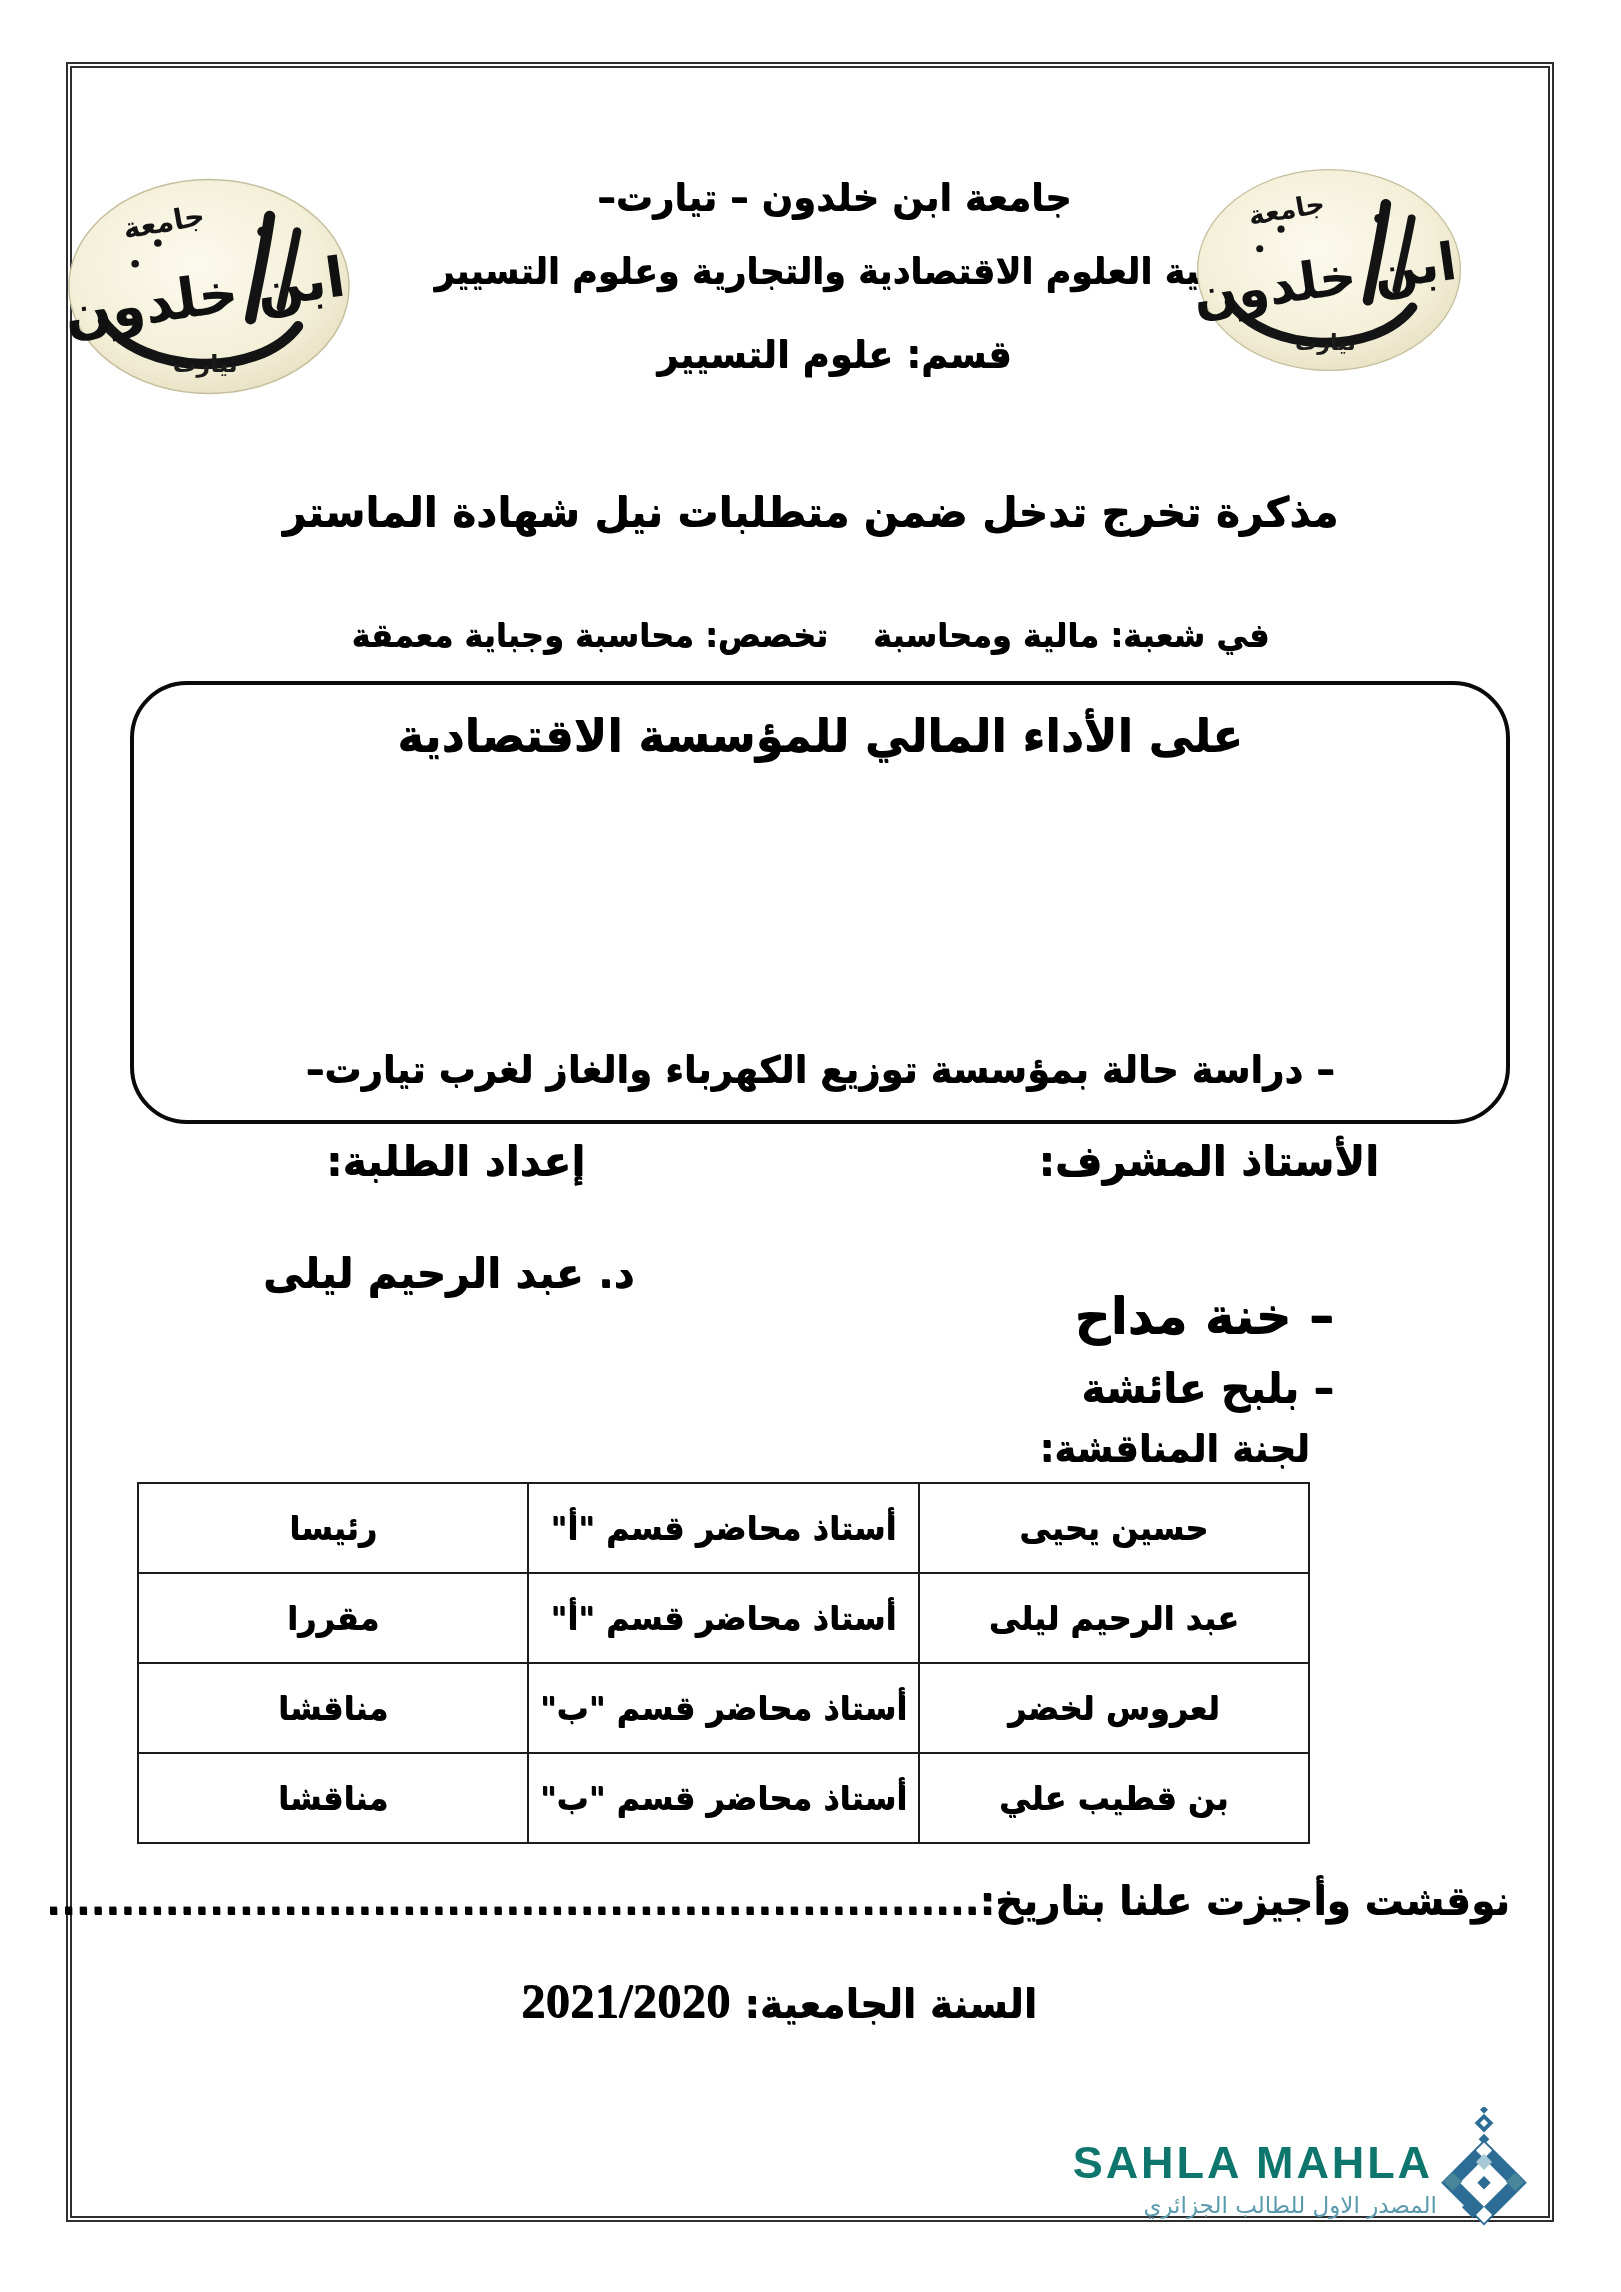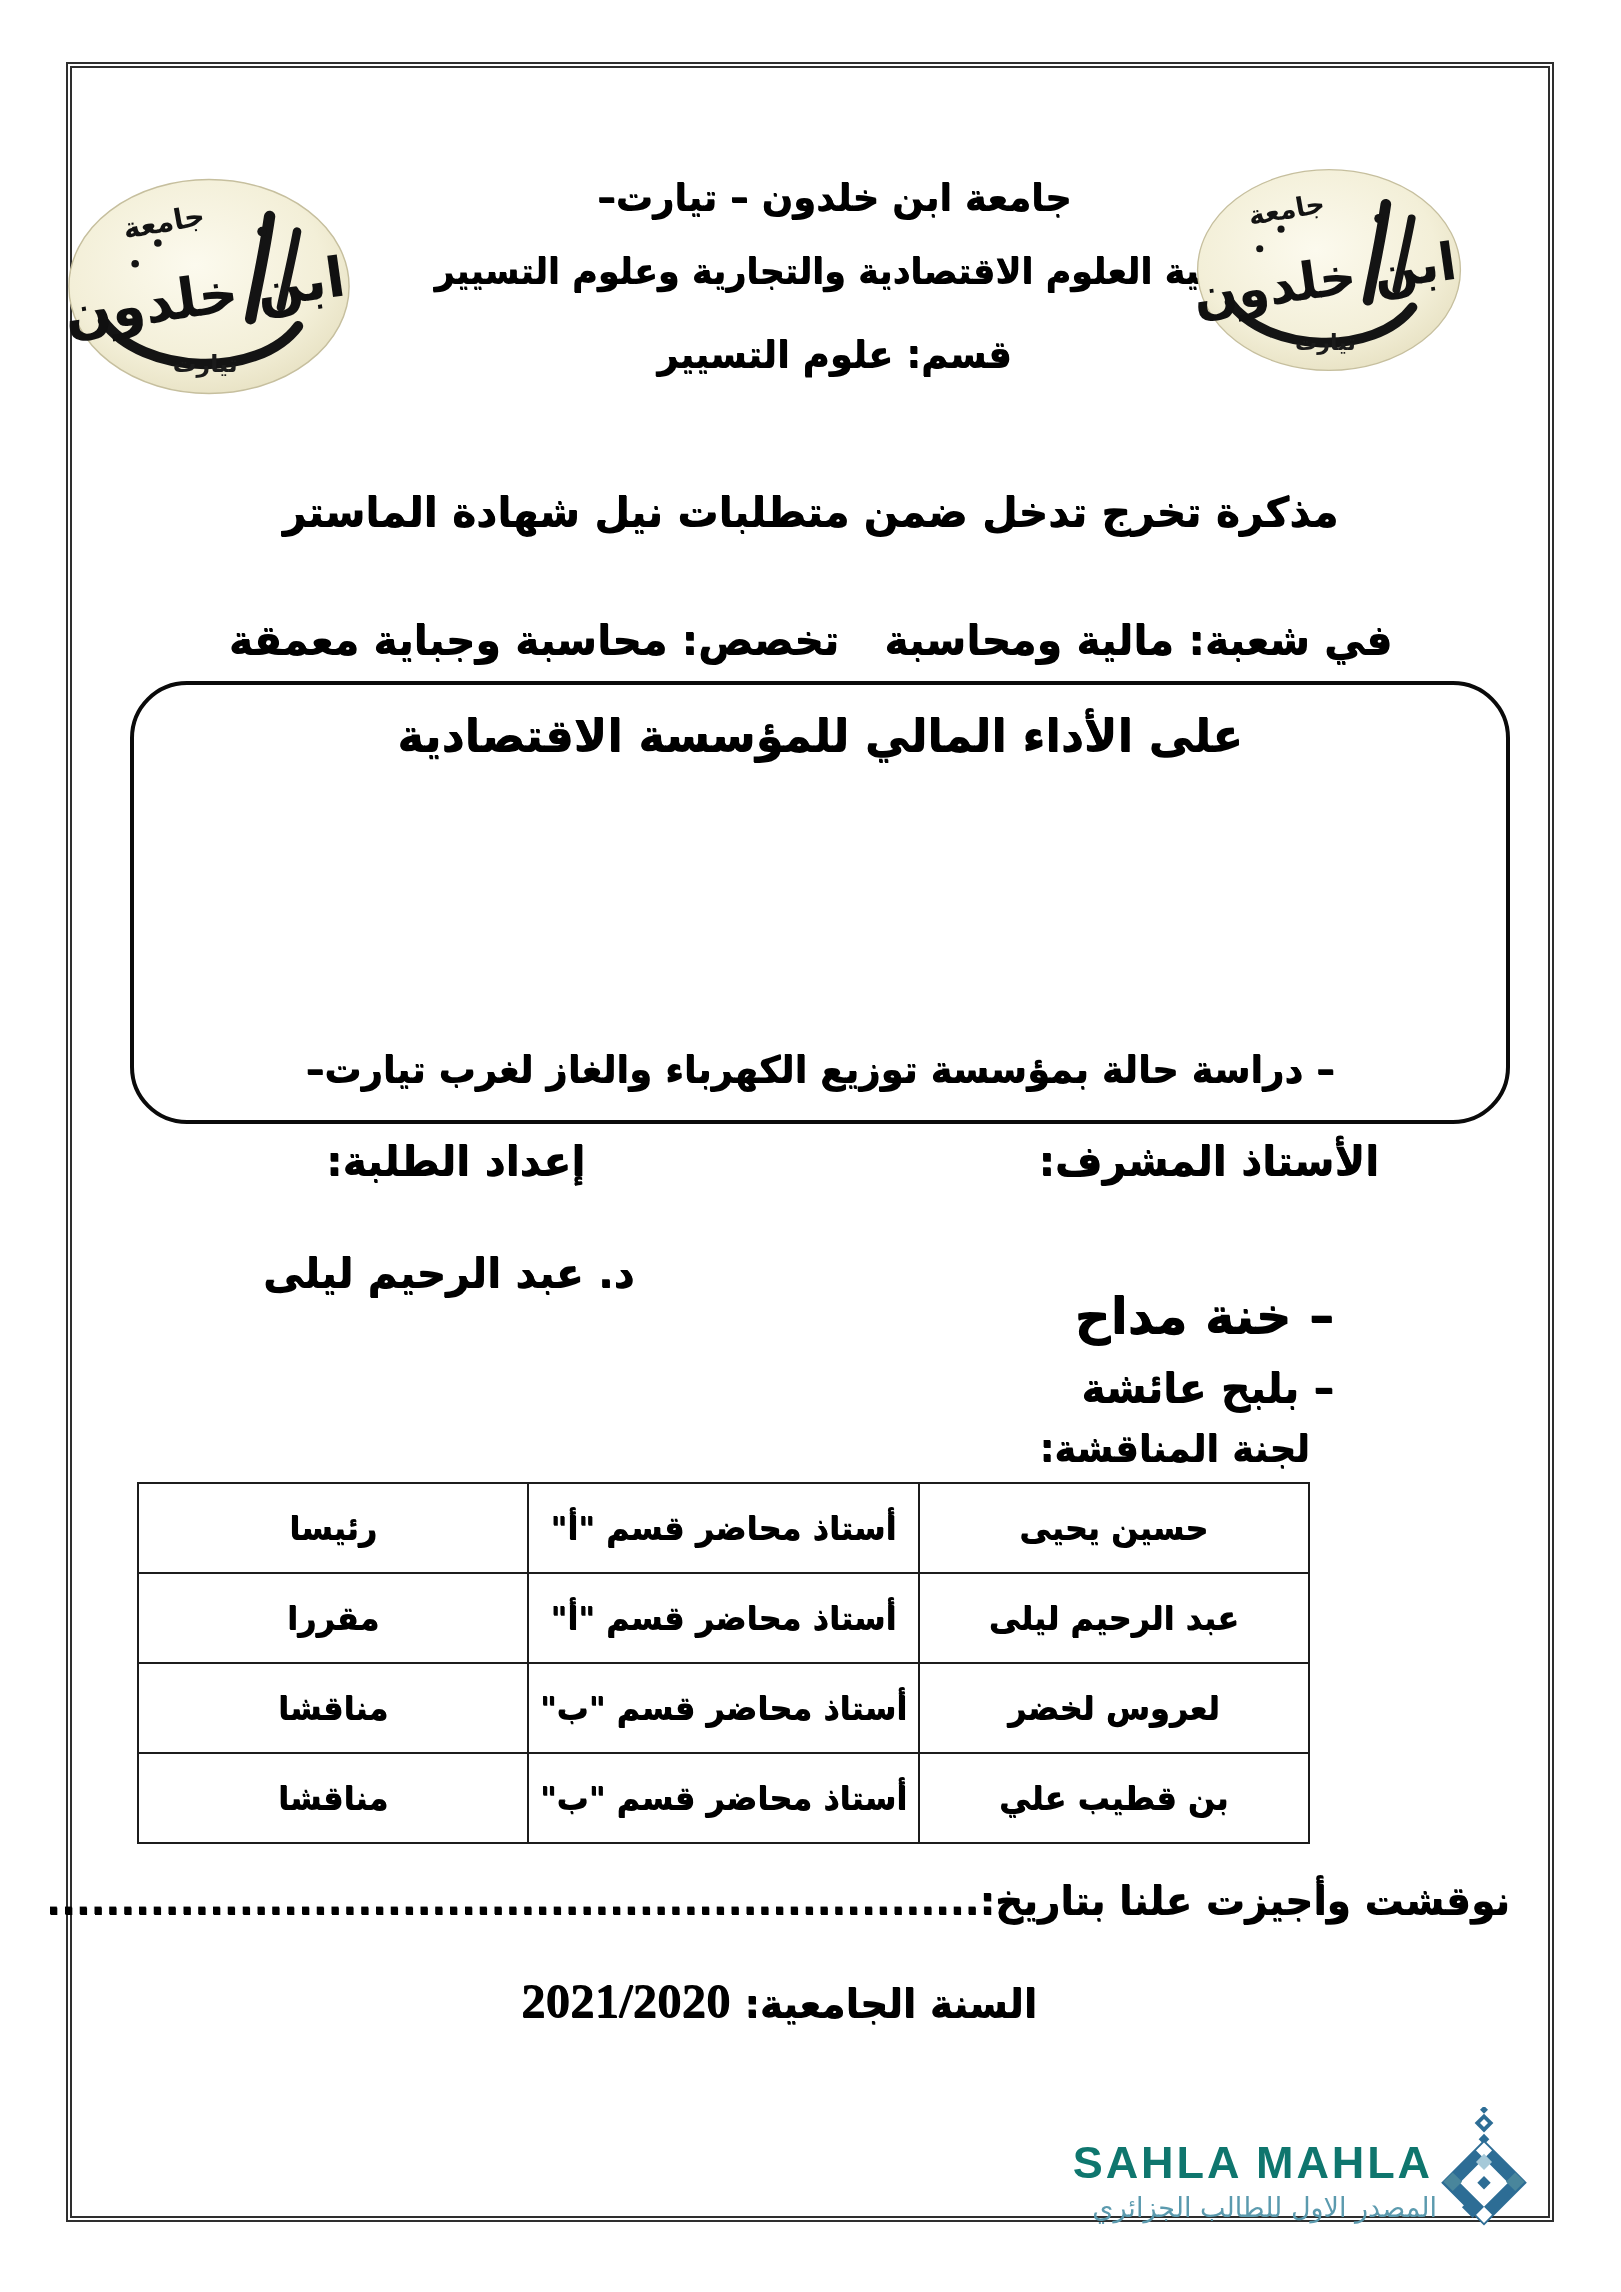--- a/index.html
+++ b/index.html
@@ -20,21 +20,21 @@
   .h1{top:176px;}
   .h2{top:251px;font-size:35px;}
   .h3{top:333px;}
   
   .seal{overflow:visible;}
   .seal svg{display:block;}
   .seal-left{left:67px;top:173px;width:284px;height:227px;}
   .seal-right{left:1186px;top:167px;width:286px;height:206px;}
   
   .master{top:488px;font-size:41px;}
-  .branch{top:616px;font-size:41px;}
+  .branch{top:616px;font-size:32px;}
   .branch .gap{display:inline-block;width:45px;}
   
   .titlebox{
     left:130px;top:681px;width:1345px;height:382px;
     border:4.9px solid #0a0a0a;border-radius:57px;
     display:flex;flex-direction:column;justify-content:space-between;
     padding:23.5px 13.7px 29px 13.7px;box-sizing:content-box;
   }
   .titlebox .t1{font-size:45px;text-align:center;}
   .titlebox .t2{font-size:45px;text-align:center;}
@@ -60,21 +60,21 @@
   
   .dateline{top:1878px;right:111px;font-size:39px;white-space:nowrap;}
   .dateline .dots{letter-spacing:1px;}
   .yearline{top:1972px;left:779px;transform:translateX(-50%);font-size:39px;white-space:nowrap;}
   .yearline .num{font-family:"Liberation Serif",serif;font-size:49px;direction:ltr;unicode-bidi:embed;text-shadow:0.5px 0.5px 0 #000;}
   
   .wm-name{
     top:2137px;right:188px;font-size:45px;font-weight:bold;letter-spacing:2.9px;
     color:#0f766e;font-family:"Liberation Sans",sans-serif;direction:ltr;
   }
-  .wm-tagline{top:2192px;right:184px;font-size:27px;color:#5b9aae;font-weight:normal;}
+  .wm-tagline{top:2192px;right:184px;font-size:23px;color:#5b9aae;font-weight:normal;}
   .wm-logo{left:1433px;top:2107px;width:102px;height:123px;}
   .seal-word{font-family:"DejaVu Sans",sans-serif;}
 </style>
 </head>
 <body>
 
 <div class="abs frame"></div>
 
 <div class="abs ctr ar hline h1">جامعة ابن خلدون – تيارت–</div>
 <div class="abs ctr ar hline h2">كلية العلوم الاقتصادية والتجارية وعلوم التسيير</div>

